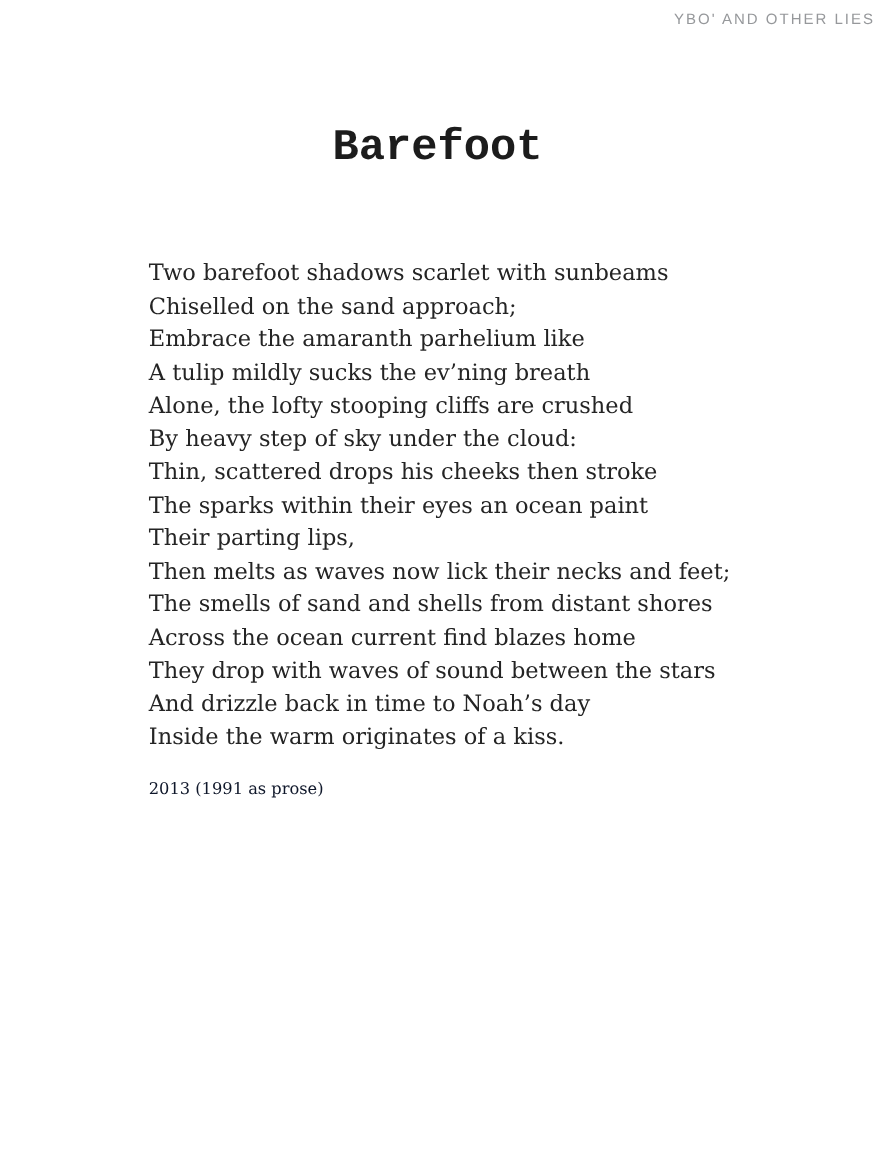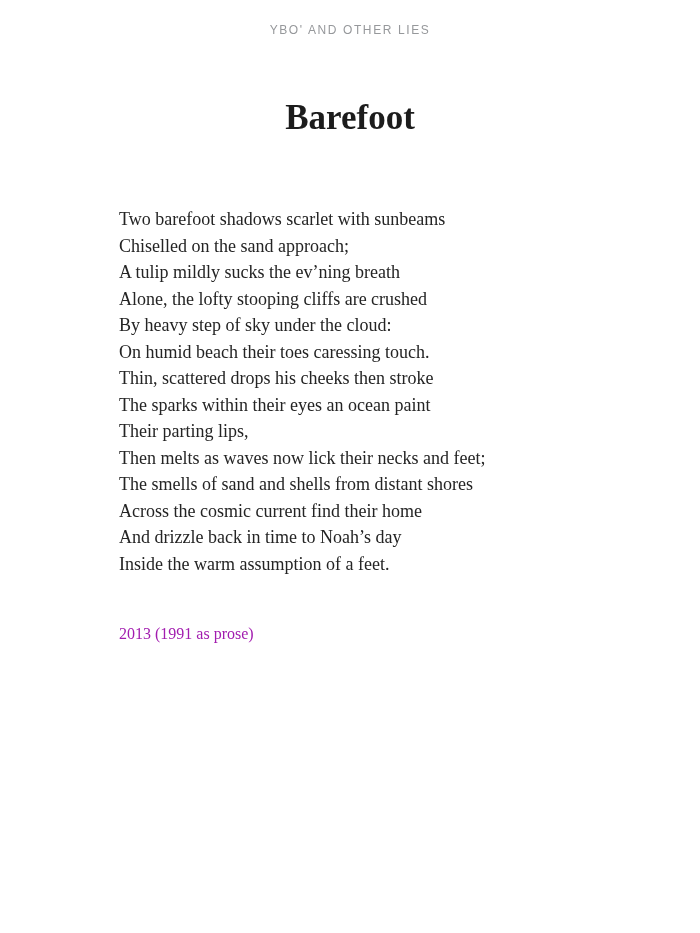--- a/index.html
+++ b/index.html
@@ -10,83 +10,83 @@
   .page {
     position: relative;
     width: 700px;
     height: 933px;
     background: #ffffff;
     overflow: hidden;
     font-family: "DejaVu Serif", serif;
   }
   .running-head {
     position: absolute;
-    top: 23px;
+    top: 8px;
     left: 0;
     width: 100%;
-    text-align: center;
+    text-align: right;
     font-family: "Liberation Sans", sans-serif;
     font-size: 12px;
     letter-spacing: 1.6px;
     color: #96989b;
     font-weight: 400;
   }
   .poem-title {
     position: absolute;
     top: 98px;
     left: 0;
     width: 100%;
     text-align: center;
-    font-family: Liberation Serif, serif;
+    font-family: Liberation Mono, monospace;
     font-size: 35px;
     font-weight: 700;
     color: #1c1c1c;
   }
   .poem {
     position: absolute;
     top: 206px;
     left: 119px;
     right: 40px;
     font-size: 18px;
     line-height: 26.5px;
     color: #242424;
-    font-family: Liberation Serif, serif;
   }
   .poem-line {
     white-space: nowrap;
   }
   .date-note {
-    margin-top: 44px;
-    font-size: 16px;
+    margin-top: 15px;
+    font-size: 13px;
     line-height: 26.5px;
-    color: #a21caf;
+    color: #0f172a;
     white-space: nowrap;
   }
 </style>
 </head>
 <body>
 
 <div class="page">
 
   <div class="running-head">YBO' AND OTHER LIES</div>
 
   <h1 class="poem-title" style="margin:0;">Barefoot</h1>
 
   <div class="poem">
     <div class="poem-line">Two barefoot shadows scarlet with sunbeams</div>
     <div class="poem-line">Chiselled on the sand approach;</div>
+    <div class="poem-line">Embrace the amaranth parhelium like</div>
     <div class="poem-line">A tulip mildly sucks the ev’ning breath</div>
     <div class="poem-line">Alone, the lofty stooping cliffs are crushed</div>
     <div class="poem-line">By heavy step of sky under the cloud:</div>
-    <div class="poem-line">On humid beach their toes caressing touch.</div>
     <div class="poem-line">Thin, scattered drops his cheeks then stroke</div>
     <div class="poem-line">The sparks within their eyes an ocean paint</div>
     <div class="poem-line">Their parting lips,</div>
     <div class="poem-line">Then melts as waves now lick their necks and feet;</div>
     <div class="poem-line">The smells of sand and shells from distant shores</div>
-    <div class="poem-line">Across the cosmic current find their home</div>
+    <div class="poem-line">Across the ocean current find blazes home</div>
+    <div class="poem-line">They drop with waves of sound between the stars</div>
     <div class="poem-line">And drizzle back in time to Noah’s day</div>
-    <div class="poem-line">Inside the warm assumption of a feet.</div>
+    <div class="poem-line">Inside the warm originates of a kiss.</div>
 
     <div class="date-note">2013 (1991 as prose)</div>
   </div>
 
 </div>
 
 </body></html>

